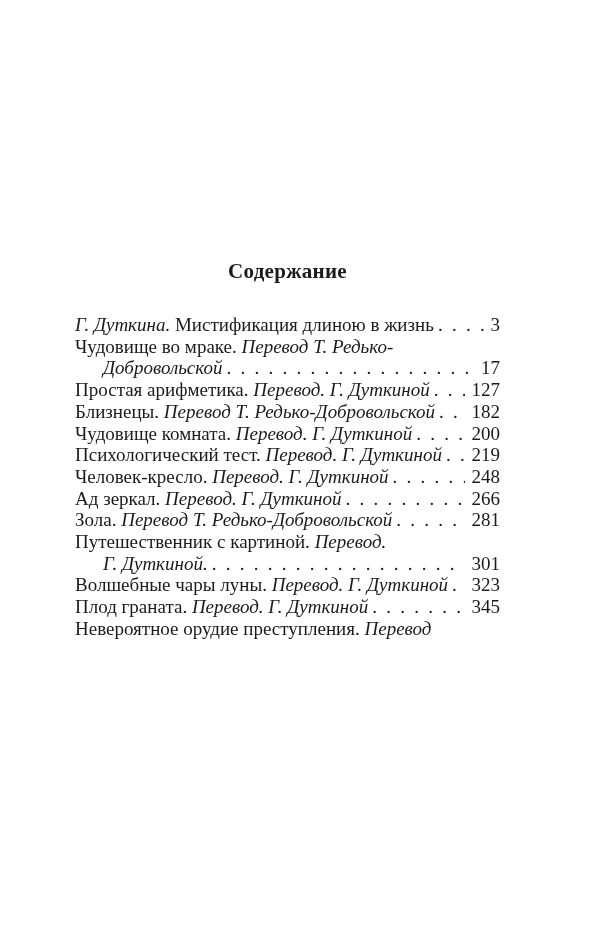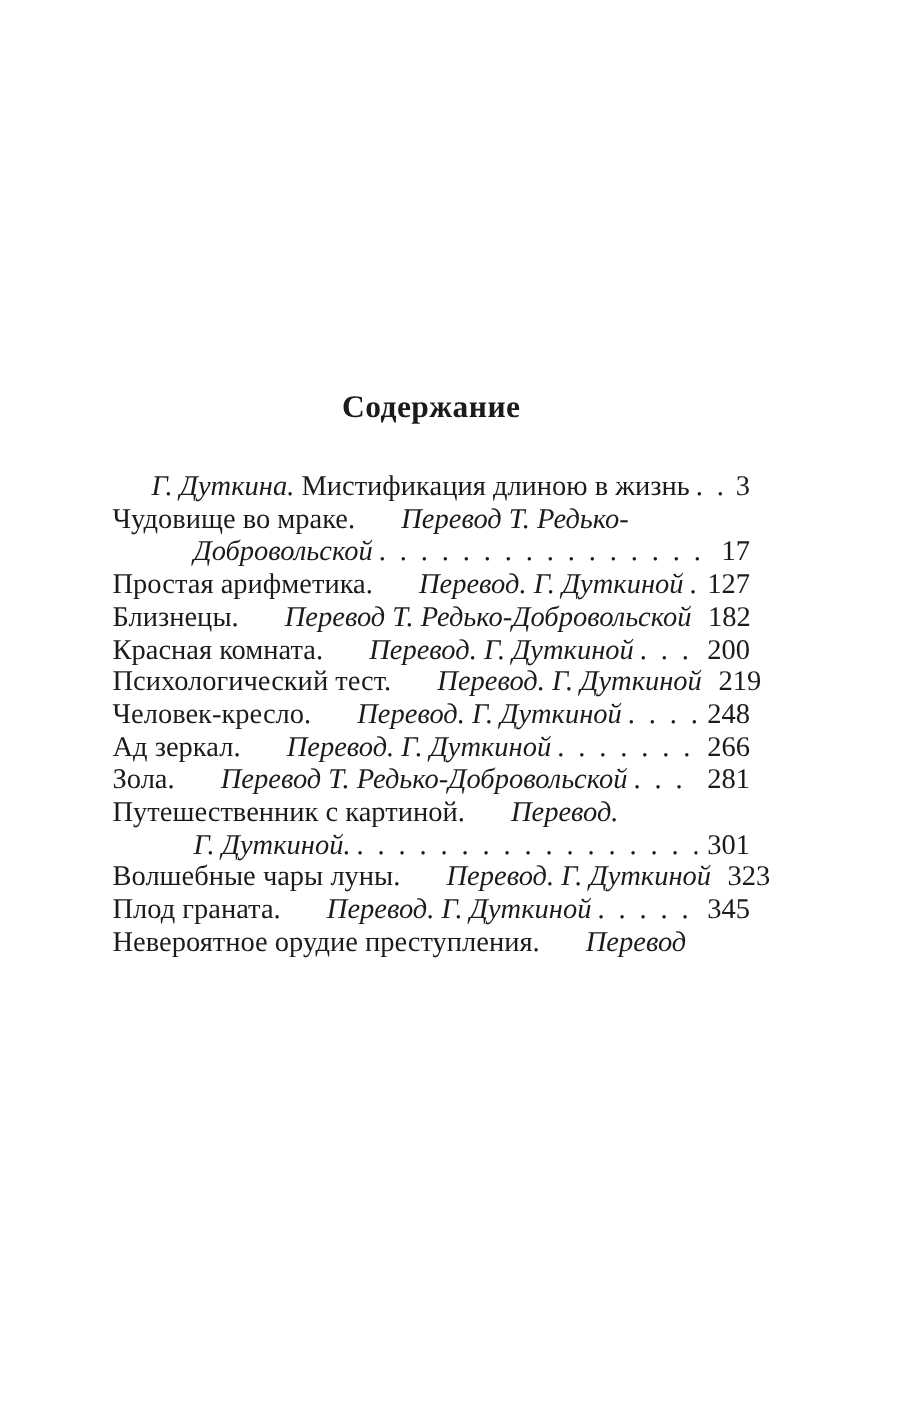--- a/index.html
+++ b/index.html
@@ -34,21 +34,21 @@
   }
   .toc-row {
     display: flex;
     align-items: baseline;
     font-size: 19px;
     line-height: 21.7px;
   }
   .toc-row.indent { padding-left: 28px; align-items: flex-end; }
   .entry-text { flex: 0 0 auto; }
   .seg { white-space: pre; }
-  .seg.it { font-style: italic; margin-left: 26px; }
+  .seg.it { font-style: italic; }
   .dots {
     flex: 1 1 auto;
     min-width: 0;
     overflow: hidden;
     white-space: nowrap;
     margin-left: 4px;
     word-spacing: 4.5px;
   }
   .dots::after {
     content: ". . . . . . . . . . . . . . . . . . . . . . . . . . . . . . . . . . . . . . . .";
@@ -83,21 +83,21 @@
           <span class="entry-text"><span class="seg">Простая арифметика. </span><span class="seg it">Перевод. Г. Дуткиной</span></span>
           <span class="dots"></span>
           <span class="page-num">127</span>
         </div>
         <div class="toc-row">
           <span class="entry-text"><span class="seg">Близнецы. </span><span class="seg it">Перевод Т. Редько-Добровольской</span></span>
           <span class="dots"></span>
           <span class="page-num">182</span>
         </div>
         <div class="toc-row">
-          <span class="entry-text"><span class="seg">Красная комната. </span><span class="seg it">Перевод. Г. Дуткиной</span></span>
+          <span class="entry-text"><span class="seg">Чудовище комната. </span><span class="seg it">Перевод. Г. Дуткиной</span></span>
           <span class="dots"></span>
           <span class="page-num">200</span>
         </div>
         <div class="toc-row">
           <span class="entry-text"><span class="seg">Психологический тест. </span><span class="seg it">Перевод. Г. Дуткиной</span></span>
           <span class="dots"></span>
           <span class="page-num">219</span>
         </div>
         <div class="toc-row">
           <span class="entry-text"><span class="seg">Человек-кресло. </span><span class="seg it">Перевод. Г. Дуткиной</span></span>

